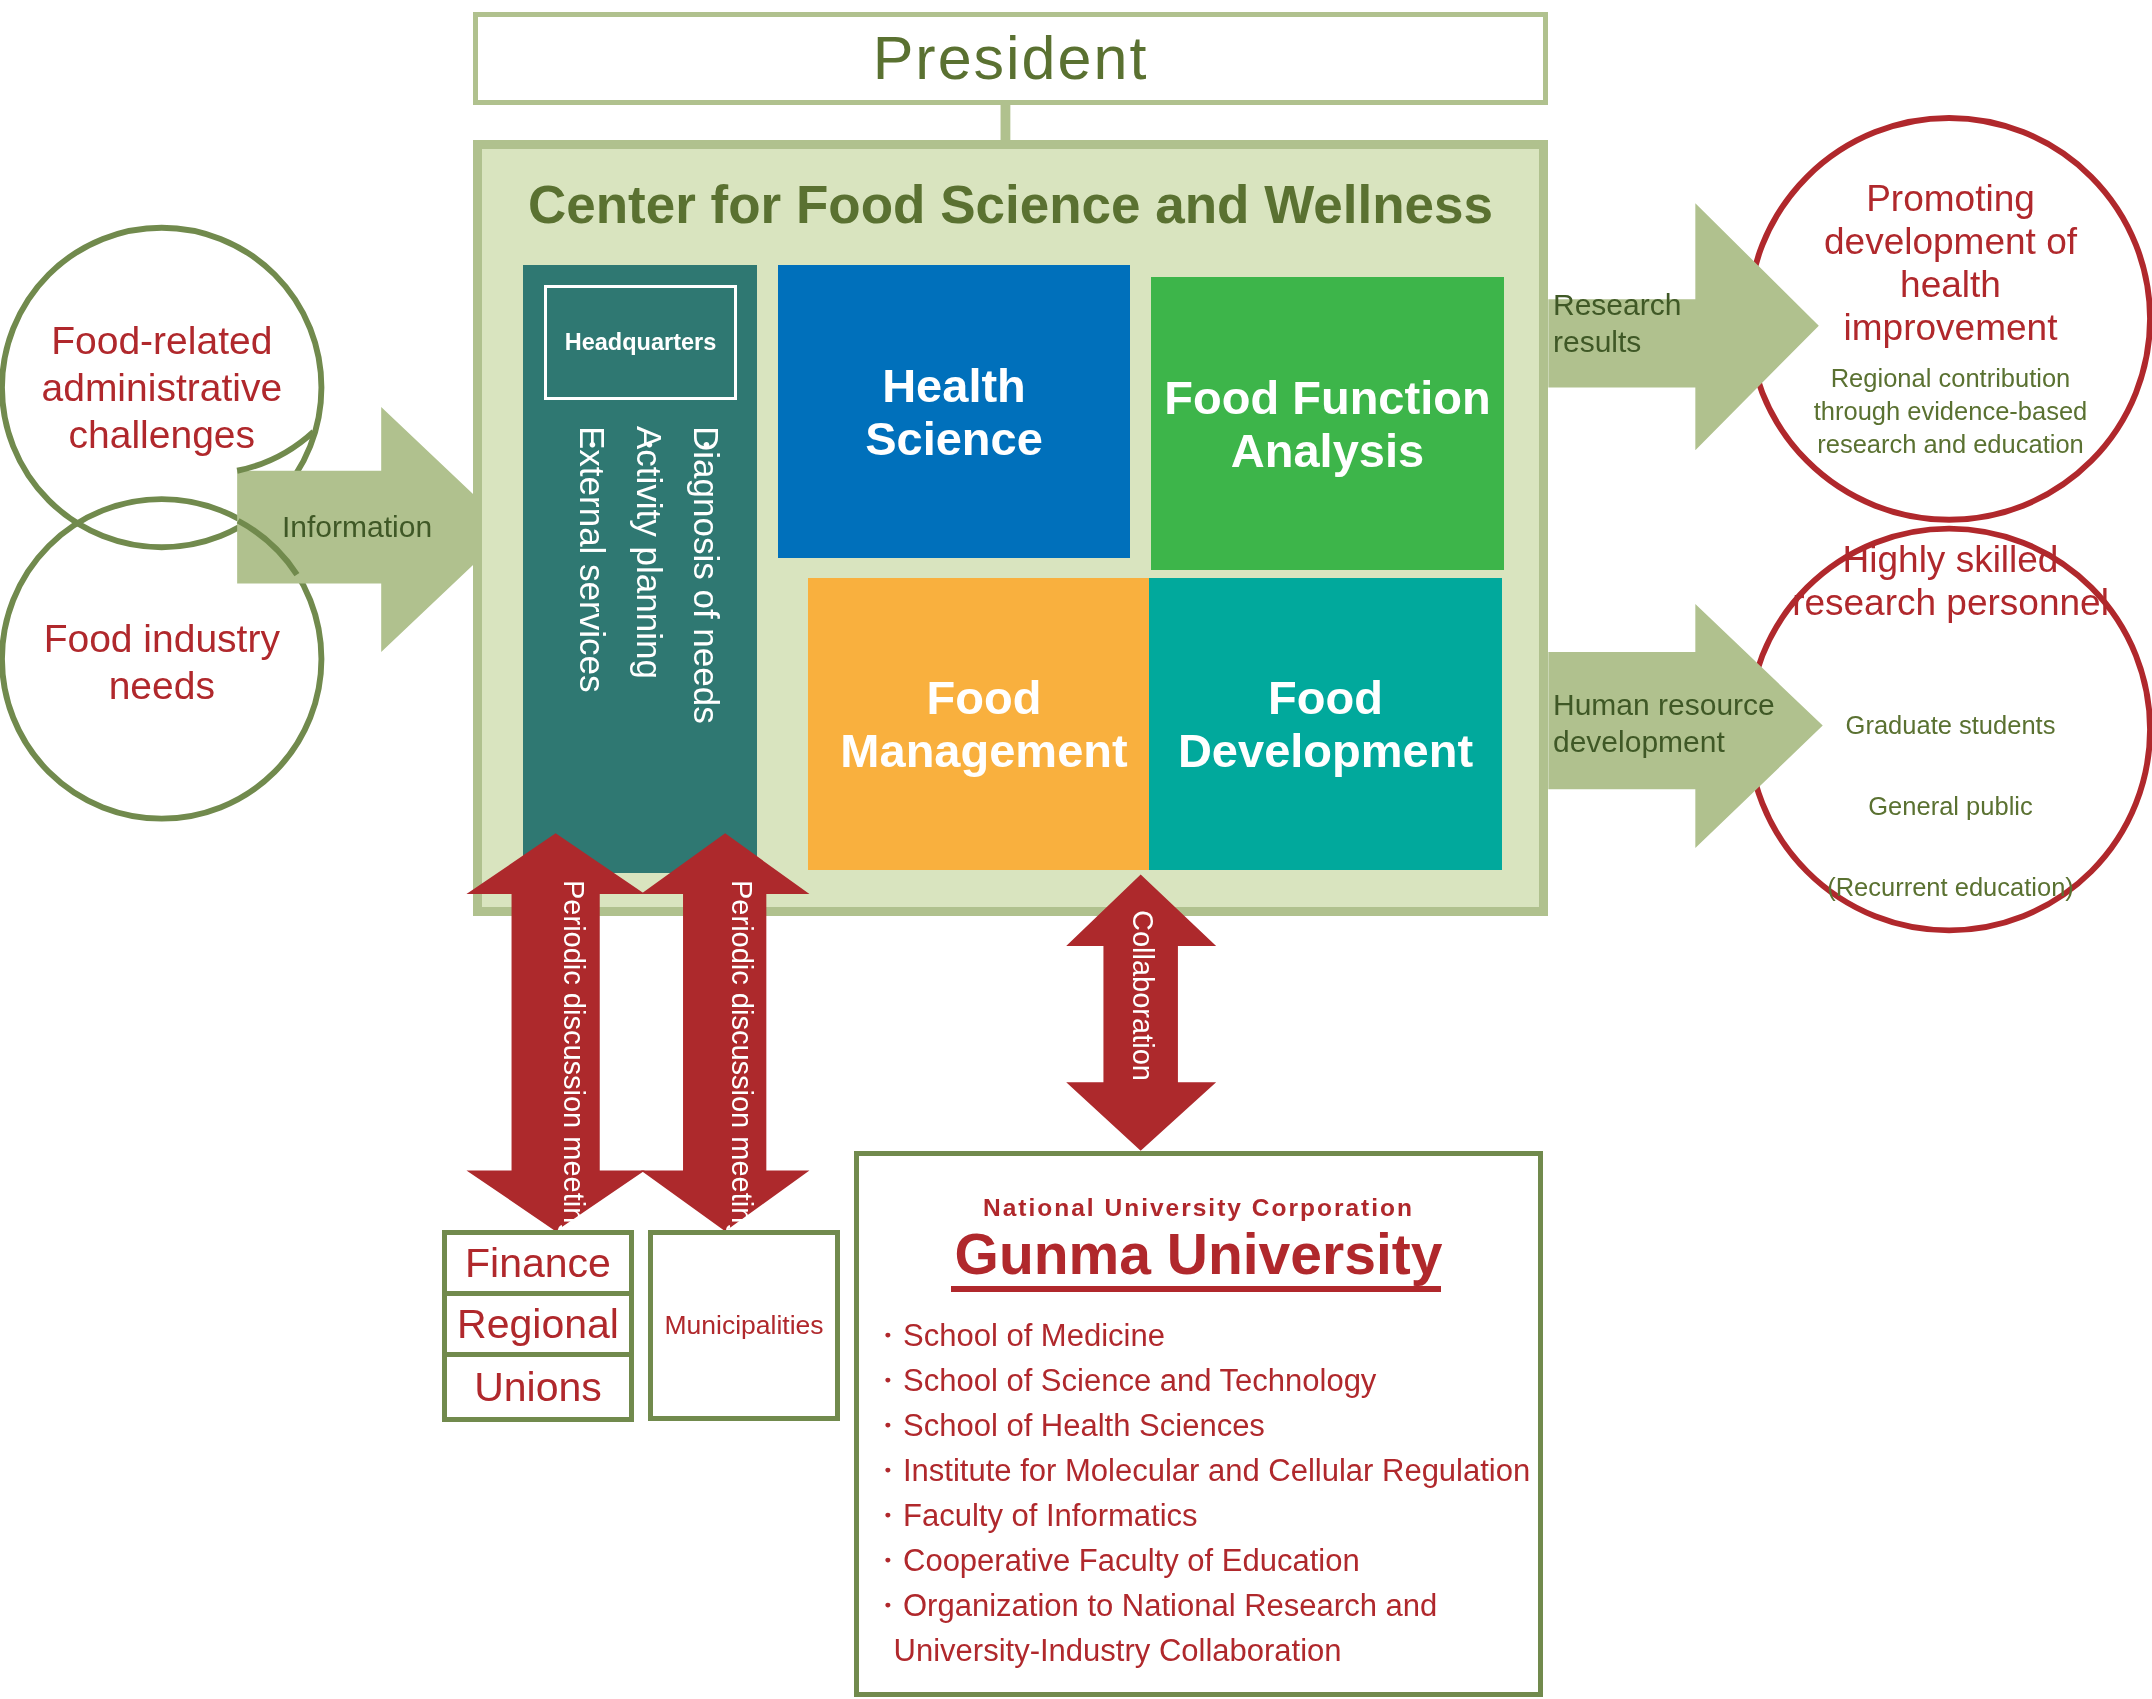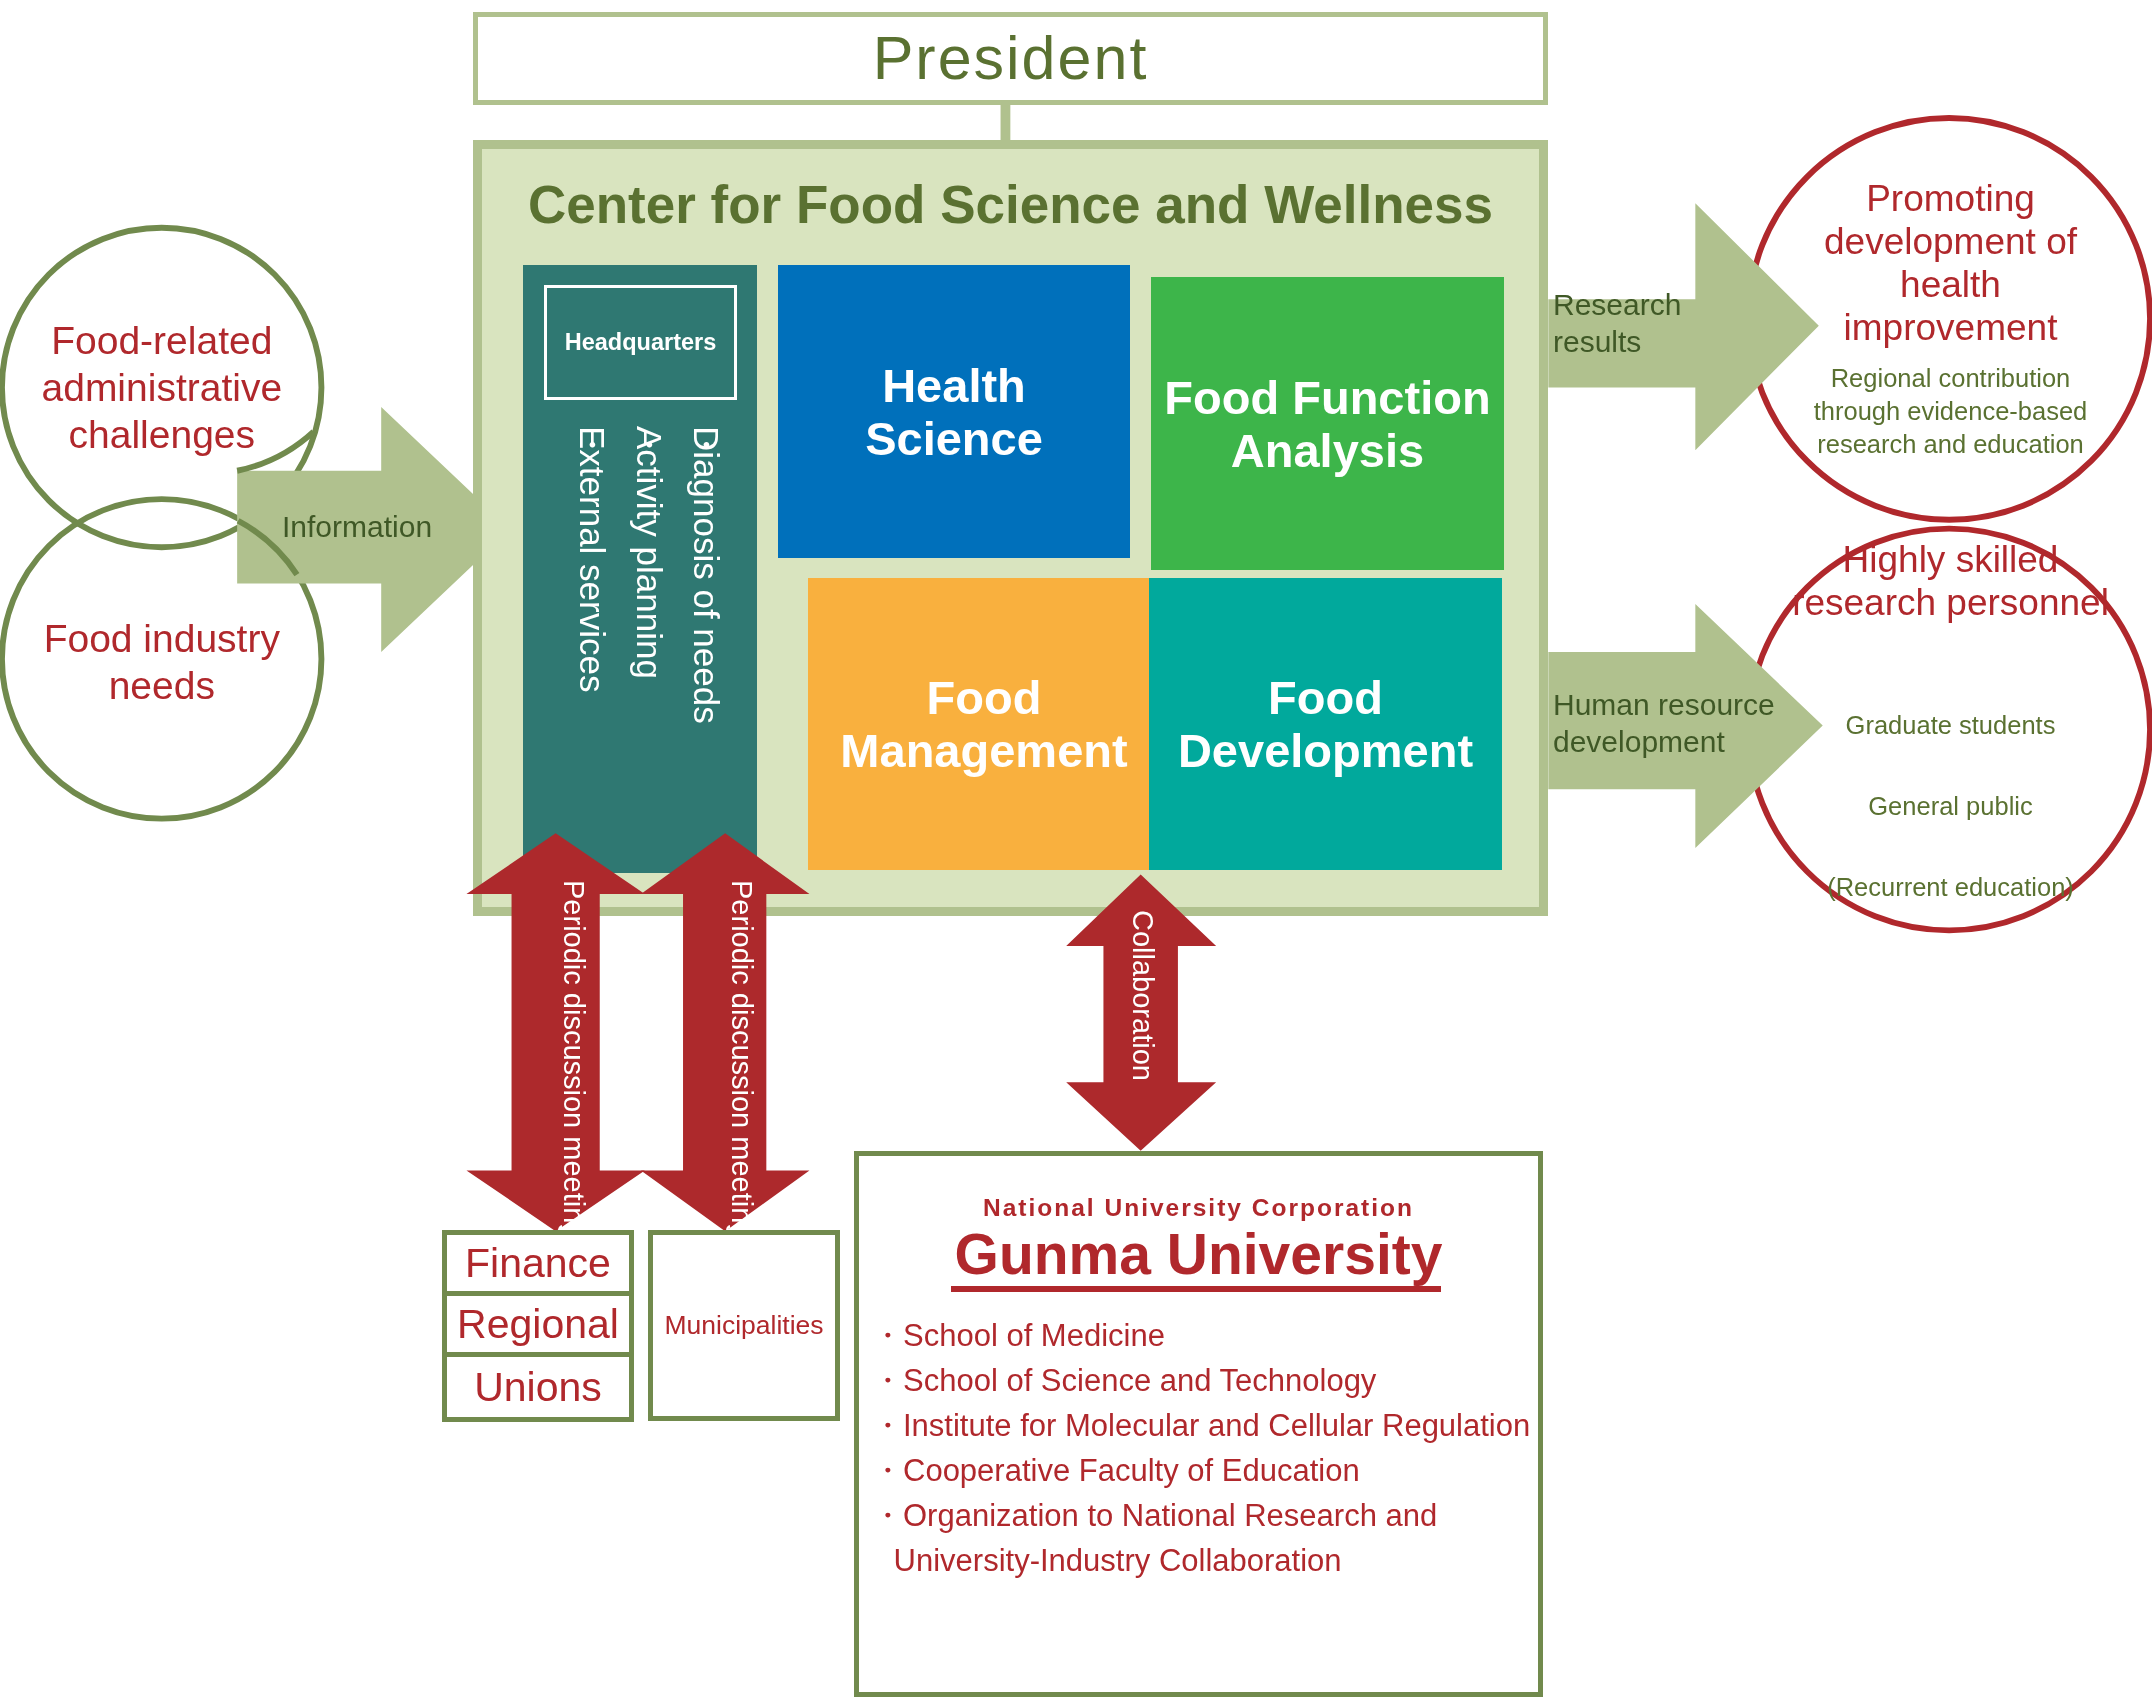--- a/index.html
+++ b/index.html
@@ -128,18 +128,20 @@
   <span>Municipalities</span>
 </div>
 
 <div class="abs gunma"></div>
 <div class="abs gunma-corp">National University Corporation</div>
 <div class="abs gunma-name">Gunma University</div>
 <div class="abs gunma-line"></div>
 <div class="abs gunma-list">
   <div class="item">・School of Medicine</div>
   <div class="item">・School of Science and Technology</div>
+  <div class="item">・School of Health Sciences</div>
   <div class="item">・Institute for Molecular and Cellular Regulation</div>
+  <div class="item">・Faculty of Informatics</div>
   <div class="item">・Cooperative Faculty of Education</div>
   <div class="item">・Organization to National Research and</div>
   <div class="cont">University-Industry Collaboration</div>
 </div>
 
 
 </body></html>

